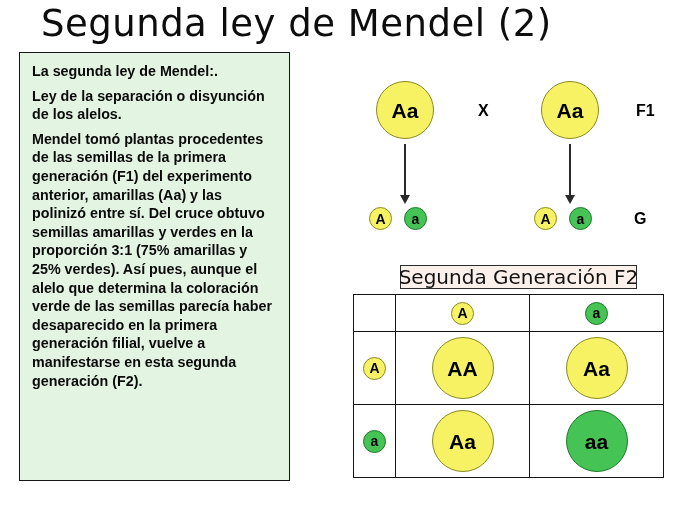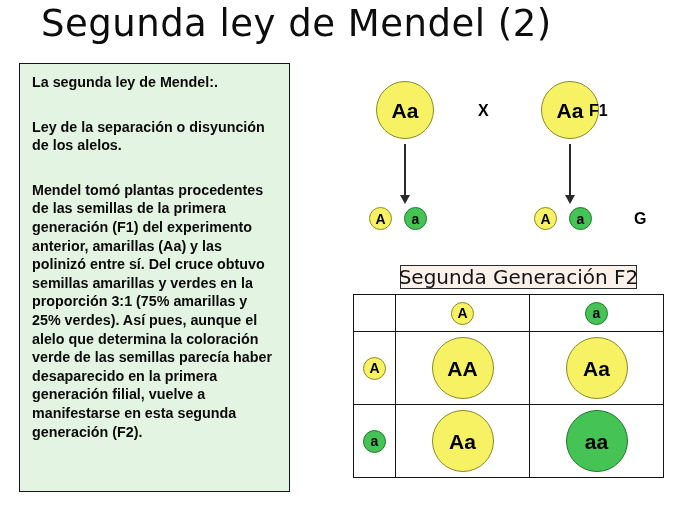--- a/index.html
+++ b/index.html
@@ -28,37 +28,37 @@
     letter-spacing: 0.5px;
     color: #0d0d0d;
     white-space: nowrap;
     padding-left: 41px;
   }
 
   
   #text-panel {
     position: absolute;
     left: 19px;
-    top: 63px;
+    top: 52px;
     width: 271px;
     height: 429px;
     background: #e4f4e2;
     border: 1.5px solid #161616;
     box-sizing: border-box;
     padding: 9px 10px 0 12px;
   }
   .para {
     font-family: "Liberation Sans", sans-serif;
     font-size: 14.3px;
     font-weight: bold;
     line-height: 18.6px;
     color: #0a0a0a;
     margin: 0;
   }
-  .para + .para { margin-top: 26px; }
+  .para + .para { margin-top: 6px; }
 
   
   #diagram {
     position: absolute;
     left: 0; top: 0;
     width: 691px; height: 518px;
     pointer-events: none;
   }
   #diagram > * { pointer-events: auto; }
 
@@ -85,21 +85,21 @@
   #parent-left  { left: 376px; top: 81px; }
   #parent-right { left: 541px; top: 81px; }
 
   .cross-label {
     position: absolute;
     font-size: 16px;
     font-weight: bold;
     font-family: "Liberation Sans", sans-serif;
   }
   #cross-symbol { left: 478px; top: 102px; }
-  #f1-label     { left: 589px; top: 102px; }
+  #f1-label     { left: 636px; top: 102px; }
   #g-label      { left: 634px; top: 210px; }
 
   
   .arrow {
     position: absolute;
     width: 2px;
     background: #2a2a2a;
   }
   .arrow::after {
     content: "";

